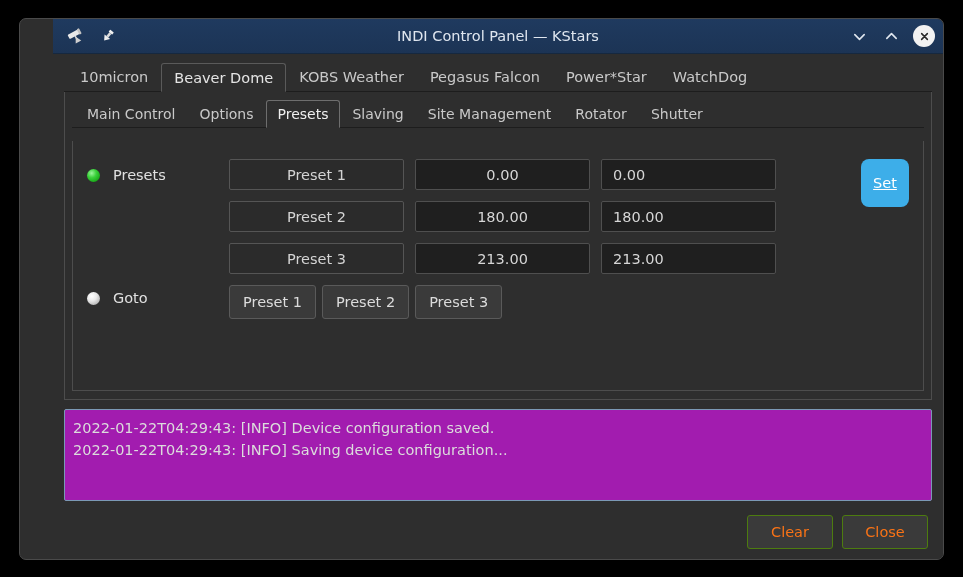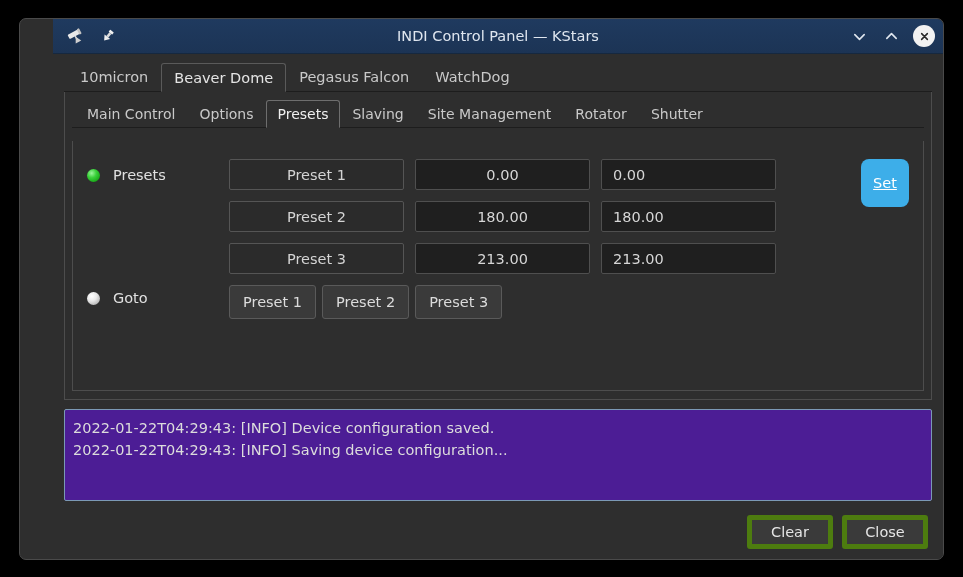--- a/index.html
+++ b/index.html
@@ -290,21 +290,21 @@
     font-family: inherit;
     cursor: pointer;
   }
 
   
   #log-panel {
     flex: 0 0 92px;
     margin-top: 9px;
     border: 1px solid #7b99b5;
     border-radius: 2px;
-    background: #4c1d95;
+    background: #a21caf;
     padding: 7px 8px;
     overflow: hidden;
   }
   .log-line {
     color: #dcdcdc;
     font-size: 14.5px;
     line-height: 22px;
     white-space: nowrap;
   }
 
@@ -315,23 +315,23 @@
     display: flex;
     justify-content: flex-end;
     gap: 9px;
     padding-right: 4px;
   }
   .footer-btn {
     height: 34px;
     min-width: 86px;
     padding: 0 16px;
     background: #3a3a3a;
-    border: 5px solid #4d7c0f;
+    border: 1px solid #4d7c0f;
     border-radius: 3px;
-    color: #e5e5e5;
+    color: #f97316;
     font-size: 14.5px;
     font-family: inherit;
     cursor: pointer;
   }
 </style>
 </head>
 <body>
 
 <div id="window">
 
@@ -375,21 +375,23 @@
         </svg>
       </div>
     </div>
   </div>
 
   <div id="body">
 
     <div id="device-tabs">
       <div class="dev-tab">10micron</div>
       <div class="dev-tab active">Beaver Dome</div>
+      <div class="dev-tab">KOBS Weather</div>
       <div class="dev-tab">Pegasus Falcon</div>
+      <div class="dev-tab">Power*Star</div>
       <div class="dev-tab">WatchDog</div>
     </div>
 
     <div id="device-panel">
 
       <div id="sub-tabs">
         <div class="sub-tab">Main Control</div>
         <div class="sub-tab">Options</div>
         <div class="sub-tab active">Presets</div>
         <div class="sub-tab">Slaving</div>

